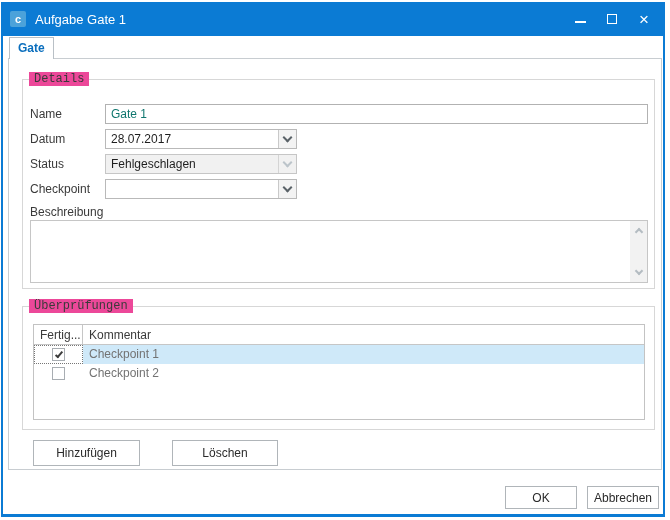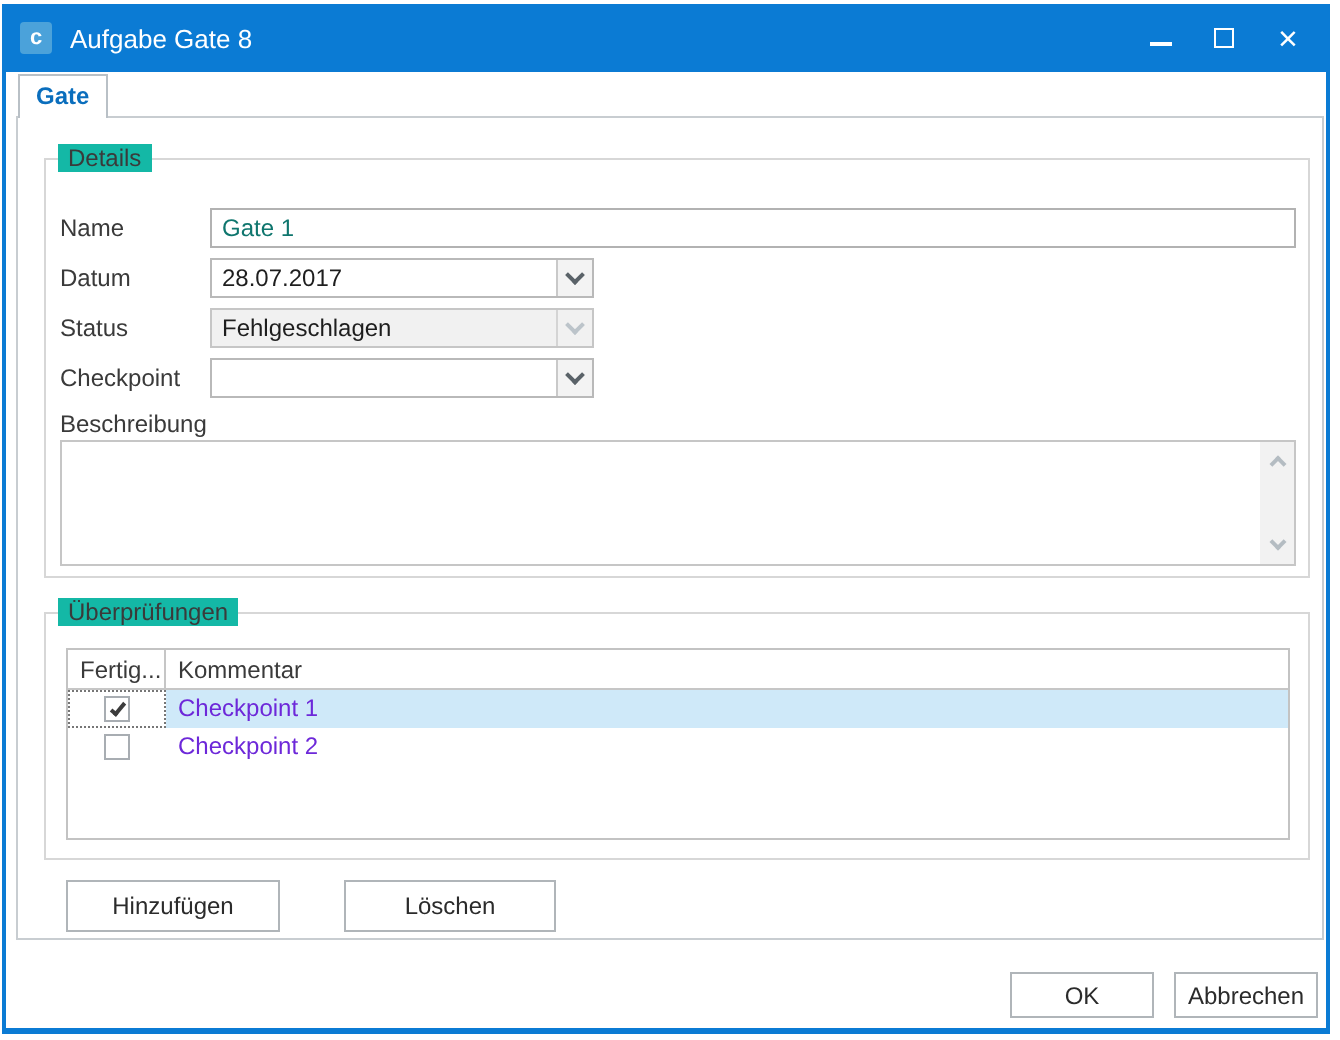--- a/index.html
+++ b/index.html
@@ -27,21 +27,21 @@
   
   .tab { position:absolute; left:9px; top:37px; height:22px; padding:3px 8px 0 8px; background:#fff;
          border:1px solid #b9c0c6; border-bottom:none; z-index:2;
          color:#0a6ebd; font-size:12px; font-weight:bold; }
   .tab-panel { position:absolute; left:8px; top:58px; width:654px; height:412px; border:1px solid #c8cdd1; background:#fff; }
 
   
   .groupbox { position:absolute; border:1px solid #d7d7d7; background:#fff; }
   .gb-details { left:22px; top:79px; width:633px; height:210px; }
   .gb-checks  { left:22px; top:306px; width:633px; height:124px; }
-  .legend { position:absolute; top:-8px; left:6px; background:#14b8a6; padding:0 5px; font-size:12px; color:#3a3a3a; }
+  .legend { position:absolute; top:-8px; left:6px; background:#ec4899; padding:0 5px; font-size:12px; color:#3a3a3a;font-family:Liberation Mono, monospace; }
 
   .field-label { position:absolute; left:30px; font-size:12px; color:#3a3a3a; }
   .text-input { position:absolute; left:105px; width:543px; height:20px; border:1px solid #b2b2b2; background:#fff;
                 font-family:"Liberation Sans", sans-serif; font-size:12px; color:#0f766e; padding:0 5px; outline:none; }
 
   .combo { position:absolute; left:105px; width:192px; height:20px; border:1px solid #b9b9b9; background:#fff; display:flex; }
   .combo-value { flex:1; font-size:12px; color:#1e1e1e; padding:2px 5px; overflow:hidden; white-space:nowrap; }
   .combo-btn { width:18px; border-left:1px solid #c9c9c9; background:#f3f3f3; display:flex; align-items:center; justify-content:center; }
   .combo.disabled { background:#f1f1f1; border-color:#c6c6c6; }
   .combo.disabled .combo-btn { background:#f1f1f1; border-left-color:#d4d4d4; }
@@ -55,21 +55,21 @@
   .chev-up { transform:rotate(225deg); margin-top:3px; }
   .chev-dn { transform:rotate(45deg); margin-bottom:3px; }
 
   
   .grid { position:absolute; left:33px; top:324px; width:612px; height:96px; border:1px solid #c3c3c3; background:#fff; font-size:12px; }
   .grid-header { display:flex; height:20px; border-bottom:1px solid #c6c6c6; color:#3a3a3a; }
   .gh-cell1 { width:49px; border-right:1px solid #c6c6c6; padding:3px 0 0 6px; }
   .gh-cell2 { flex:1; padding:3px 0 0 6px; }
   .grid-row { display:flex; height:19px; }
   .gr-cell1 { width:49px; display:flex; align-items:center; justify-content:center; }
-  .gr-cell2 { flex:1; padding:2px 0 0 6px; color:#6d28d9; }
+  .gr-cell2 { flex:1; padding:2px 0 0 6px; color:#737373; }
   .grid-row.selected .gr-cell2 { background:#cfe9f9; }
   .grid-row.selected .gr-cell1 { background:#fff; border:1px dotted #767676; }
   .checkbox { width:13px; height:13px; border:1px solid #a8adb2; background:#fff; display:flex; align-items:center; justify-content:center; }
   .checkmark { display:none; width:4px; height:8px; border-right:2px solid #3c3c3c; border-bottom:2px solid #3c3c3c; transform:rotate(40deg); margin-top:-2px; }
   .checkbox.checked .checkmark { display:block; }
 
   .btn { position:absolute; background:#fff; border:1px solid #b0b5b9; color:#2b2b2b; font-family:"Liberation Sans", sans-serif;
          font-size:12px; text-align:center; cursor:default; }
   .btn-add { left:33px; top:440px; width:107px; height:26px; }
   .btn-del { left:172px; top:440px; width:106px; height:26px; }
@@ -78,21 +78,21 @@
 </style>
 </head>
 <body>
 
 <div class="screen">
 
   <div class="titlebar">
     <div class="app-icon">
       <span>c</span>
     </div>
-    <div class="win-title">Aufgabe Gate 8</div>
+    <div class="win-title">Aufgabe Gate 1</div>
     <div class="win-controls">
       <div class="win-btn">
           <div class="glyph-min"></div>
         </div>
       <div class="win-btn">
           <div class="glyph-max"></div>
         </div>
       <div class="win-btn">
           <div class="glyph-close">×</div>
         </div>

